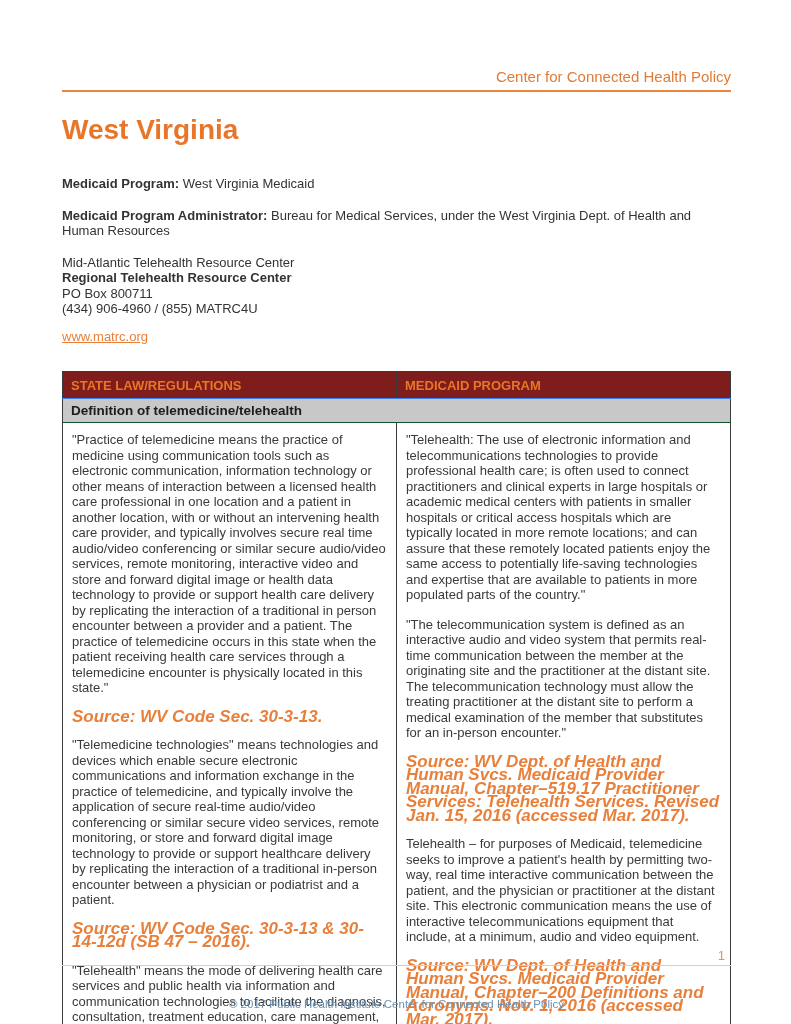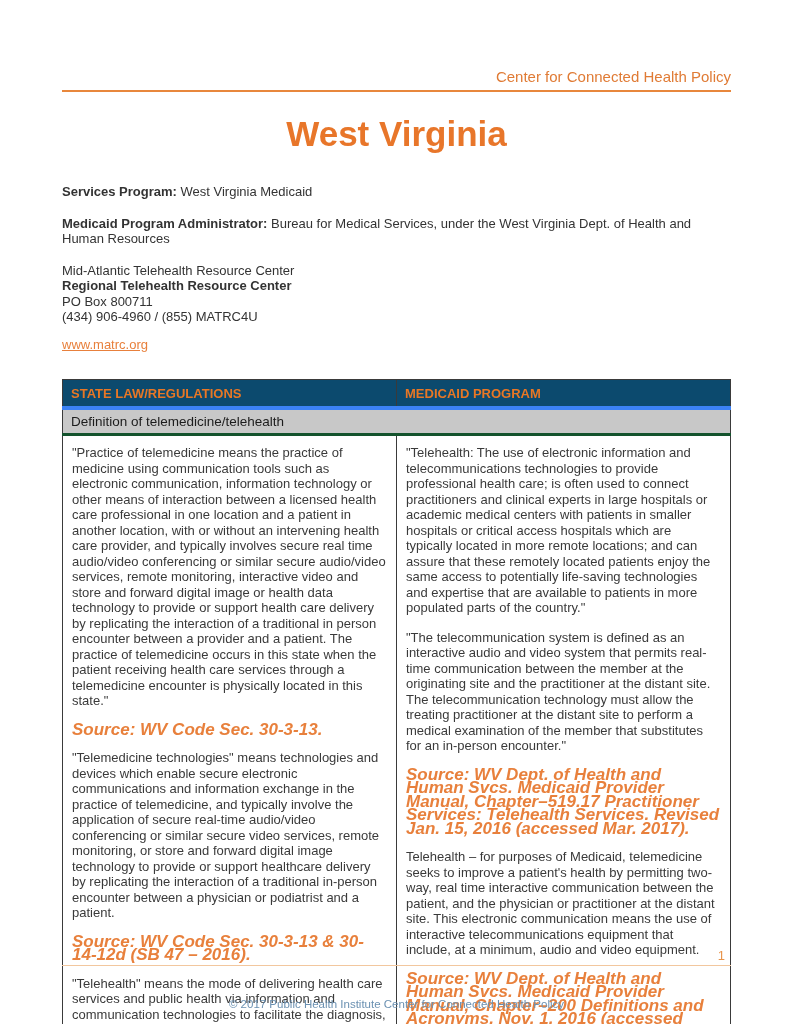--- a/index.html
+++ b/index.html
@@ -20,23 +20,22 @@
     border-bottom:2px solid #E8873C;
     text-align:right;
     margin-top:16px;
   }
   .brand { color:#E07B35; font-size:15px; }
 
   
   .doc-title {
     margin-top:22px;
     color:#E8762A;
-    font-size:35px;
+    font-size:28px;
     font-weight:bold;
-    text-align:center;
   }
   .intro { font-size:13px; line-height:15.5px; color:#333333; }
   .field-program { margin-top:30px; }
   .field-admin { margin-top:16px; max-width:640px; }
   .rtrc { margin-top:16px; }
   .bold { font-weight:bold; }
   .rtrc-line { display:block; }
   .link {
     color:#E8803C;
     text-decoration:underline;
@@ -46,36 +45,36 @@
 
   
   .policy-table {
     width:100%;
     margin-top:27px;
     border-collapse:collapse;
     border:1px solid #3a3a3a;
   }
   .policy-table th {
     width:50%;
-    background:#0c4a6e;
+    background:#7f1d1d;
     color:#E87725;
     font-size:13px;
     font-weight:bold;
     text-align:left;
     padding:6px 8px 5px 8px;
-    border-bottom:4px solid #3b82f6;
+    border-bottom:1px solid #3b82f6;
   }
   .policy-table th + th { border-left:1px solid #3a3a3a; }
   .section-row td {
     background:#C8C8C8;
     color:#1c1c1c;
-    font-weight:normal;
+    font-weight:bold;
     font-size:13.5px;
     padding:4px 8px 4px 8px;
-    border-bottom:3px solid #14532d;
+    border-bottom:1px solid #14532d;
   }
   .body-row td {
     width:50%;
     vertical-align:top;
     padding:9px 10px 10px 9px;
     font-size:13px;
     line-height:15.5px;
     color:#3a3a3a;
   }
   .body-row td + td { border-left:1px solid #3a3a3a; }
@@ -114,21 +113,21 @@
 <div class="page">
 
   <div class="brand-row">
     <span class="brand">Center for Connected Health Policy</span>
   </div>
 
   <h1 class="doc-title">West Virginia</h1>
 
   <div class="intro">
     <p class="field-program">
-      <span class="bold">Services Program:</span>
+      <span class="bold">Medicaid Program:</span>
       <span>West Virginia Medicaid</span>
     </p>
     <p class="field-admin">
       <span class="bold">Medicaid Program Administrator:</span>
       <span>Bureau for Medical Services, under the West Virginia Dept. of Health and Human Resources</span>
     </p>
     <div class="rtrc">
       <span class="rtrc-line">Mid-Atlantic Telehealth Resource Center</span>
       <span class="rtrc-line bold">Regional Telehealth Resource Center</span>
       <span class="rtrc-line">PO Box 800711</span>

